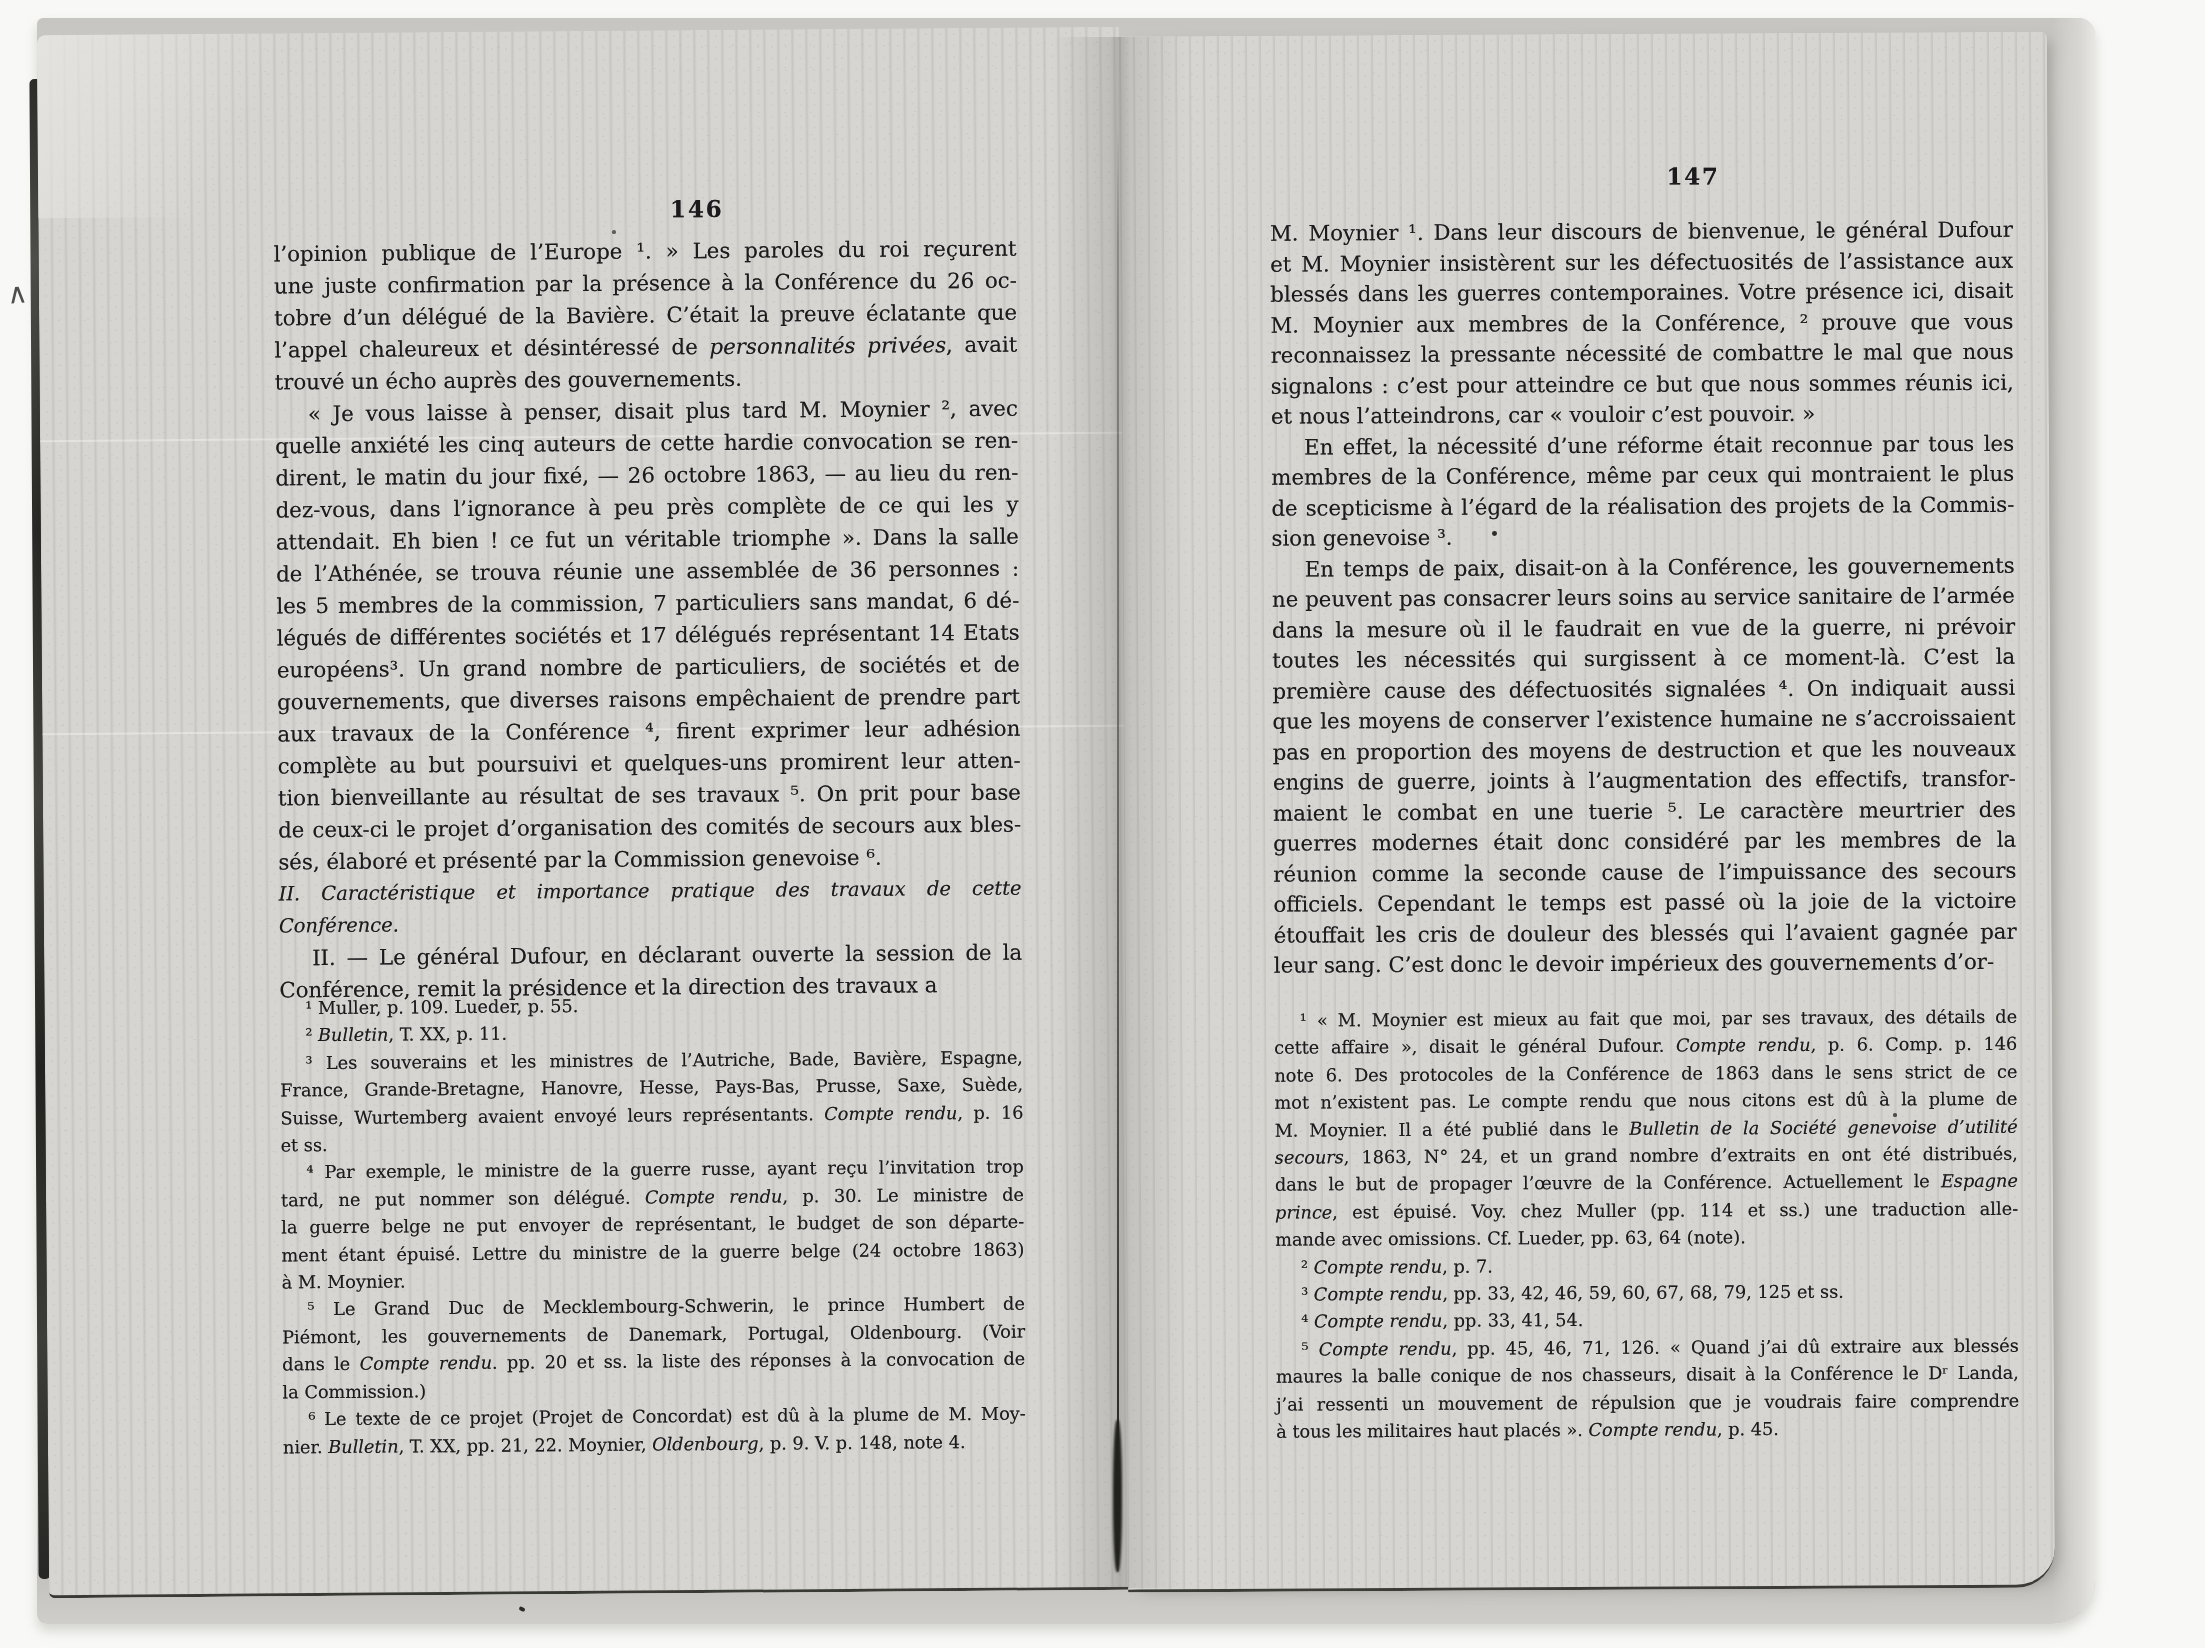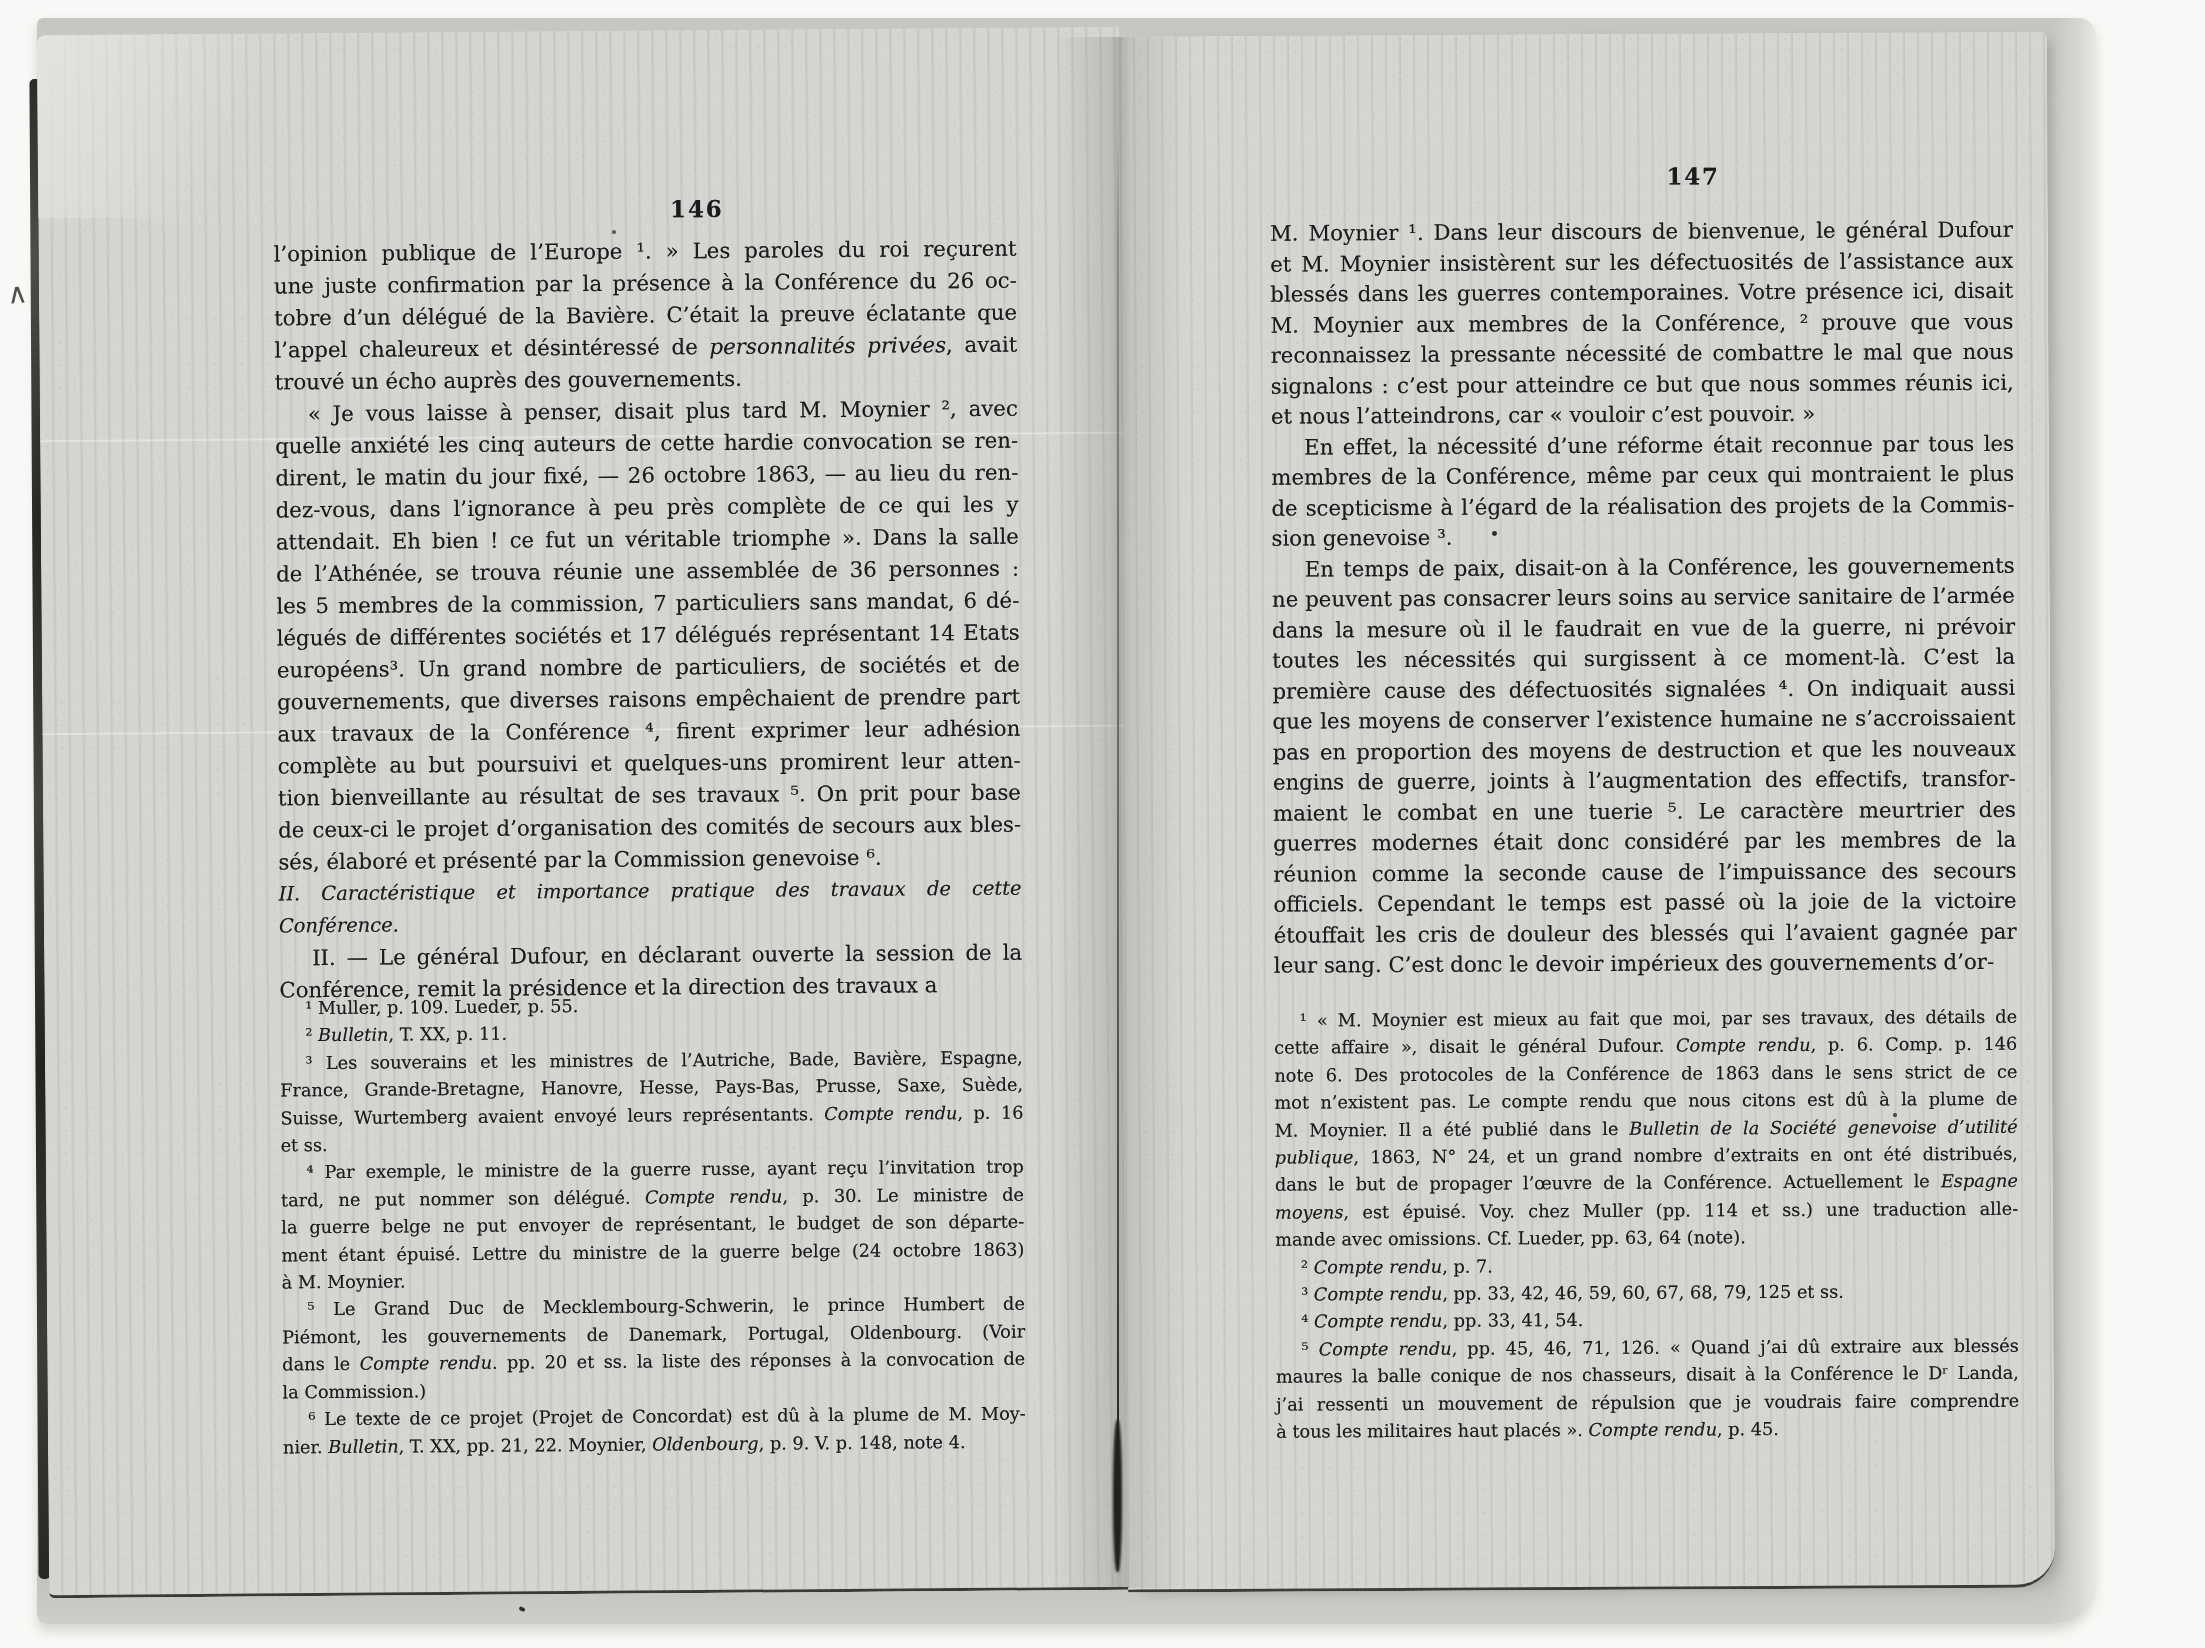--- a/index.html
+++ b/index.html
@@ -241,23 +241,23 @@
           <div class="tl last">leur sang. C’est donc le devoir impérieux des gouvernements d’or-</div>
         </div>
       </div>
     <div class="col fnotes">
         <div class="blk fn">
           <div class="tl ind">¹ « M. Moynier est mieux au fait que moi, par ses travaux, des détails de</div>
           <div class="tl">cette affaire », disait le général Dufour. <i>Compte rendu</i>, p. 6. Comp. p. 146</div>
           <div class="tl">note 6. Des protocoles de la Conférence de 1863 dans le sens strict de ce</div>
           <div class="tl">mot n’existent pas. Le compte rendu que nous citons est dû à la plume de</div>
           <div class="tl">M. Moynier. Il a été publié dans le <i>Bulletin de la Société genevoise d’utilité</i></div>
-          <div class="tl"><i>publique</i>, 1863, N° 24, et un grand nombre d’extraits en ont été distribués,</div>
+          <div class="tl"><i>secours</i>, 1863, N° 24, et un grand nombre d’extraits en ont été distribués,</div>
           <div class="tl">dans le but de propager l’œuvre de la Conférence. Actuellement le <i>Espagne</i></div>
-          <div class="tl"><i>moyens</i>, est épuisé. Voy. chez Muller (pp. 114 et ss.) une traduction alle-</div>
+          <div class="tl"><i>prince</i>, est épuisé. Voy. chez Muller (pp. 114 et ss.) une traduction alle-</div>
           <div class="tl last">mande avec omissions. Cf. Lueder, pp. 63, 64 (note).</div>
         </div>
         <div class="blk fn">
           <div class="tl ind last">² <i>Compte rendu</i>, p. 7.</div>
         </div>
         <div class="blk fn">
           <div class="tl ind last">³ <i>Compte rendu</i>, pp. 33, 42, 46, 59, 60, 67, 68, 79, 125 et ss.</div>
         </div>
         <div class="blk fn">
           <div class="tl ind last">⁴ <i>Compte rendu</i>, pp. 33, 41, 54.</div>

